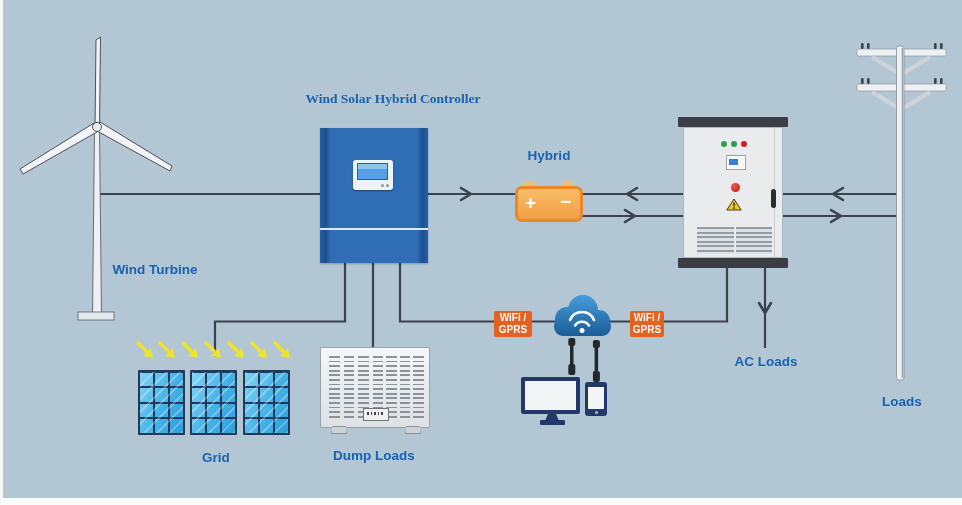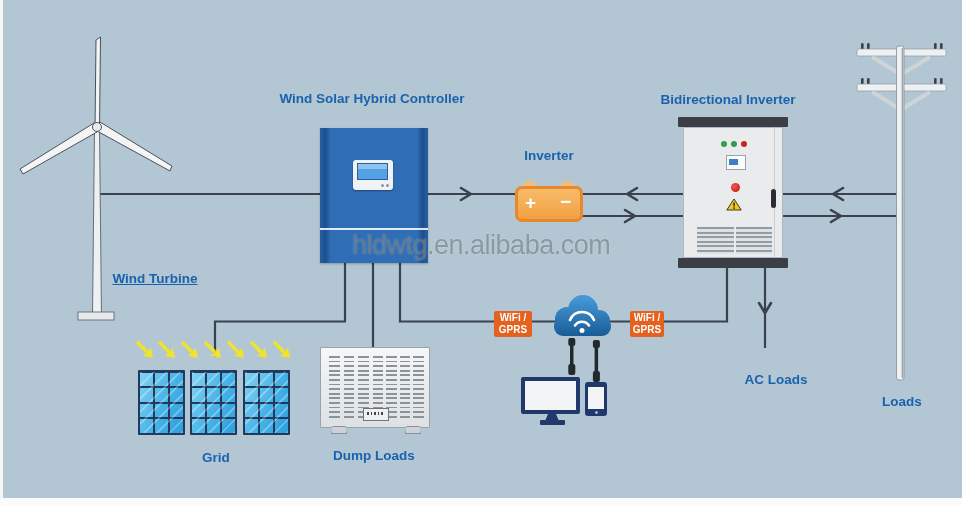--- a/index.html
+++ b/index.html
@@ -271,25 +271,23 @@
     <div class="dl-vent" style="left:65px;"></div>
     <div class="dl-vent" style="left:78.5px;"></div>
     <div class="dl-vent" style="left:92px;"></div>
     <div class="dl-panel">
         <i></i>
       </div>
     <div class="dl-foot" style="left:10px;"></div>
     <div class="dl-foot" style="left:84px;"></div>
   </div>
 
-  <div class="label" style="left:372px;top:91px;">Wind Solar Hybrid Controller</div>
-  <div class="label" style="left:728px;top:92px;">Bidirectional Inverter</div>
-  <div class="label" style="left:549px;top:148px;">Inverter</div>
-  <div class="label" style="left:155px;top:271px;text-decoration:underline;">Wind Turbine</div>
+  <div class="label" style="left:393px;top:91px;font-family:Liberation Serif, serif;">Wind Solar Hybrid Controller</div>
+  <div class="label" style="left:549px;top:148px;">Hybrid</div>
+  <div class="label" style="left:155px;top:262px;">Wind Turbine</div>
   <div class="label" style="left:216px;top:450px;">Grid</div>
   <div class="label" style="left:374px;top:448px;">Dump Loads</div>
-  <div class="label" style="left:766px;top:372px;margin-left:10px;">AC Loads</div>
+  <div class="label" style="left:766px;top:354px;">AC Loads</div>
   <div class="label" style="left:902px;top:394px;">Loads</div>
 
-  <div class="watermark">hldwtg.en.alibaba.com</div>
 
   <div class="edge-bottom"></div>
 </div>
 
 </body></html>

